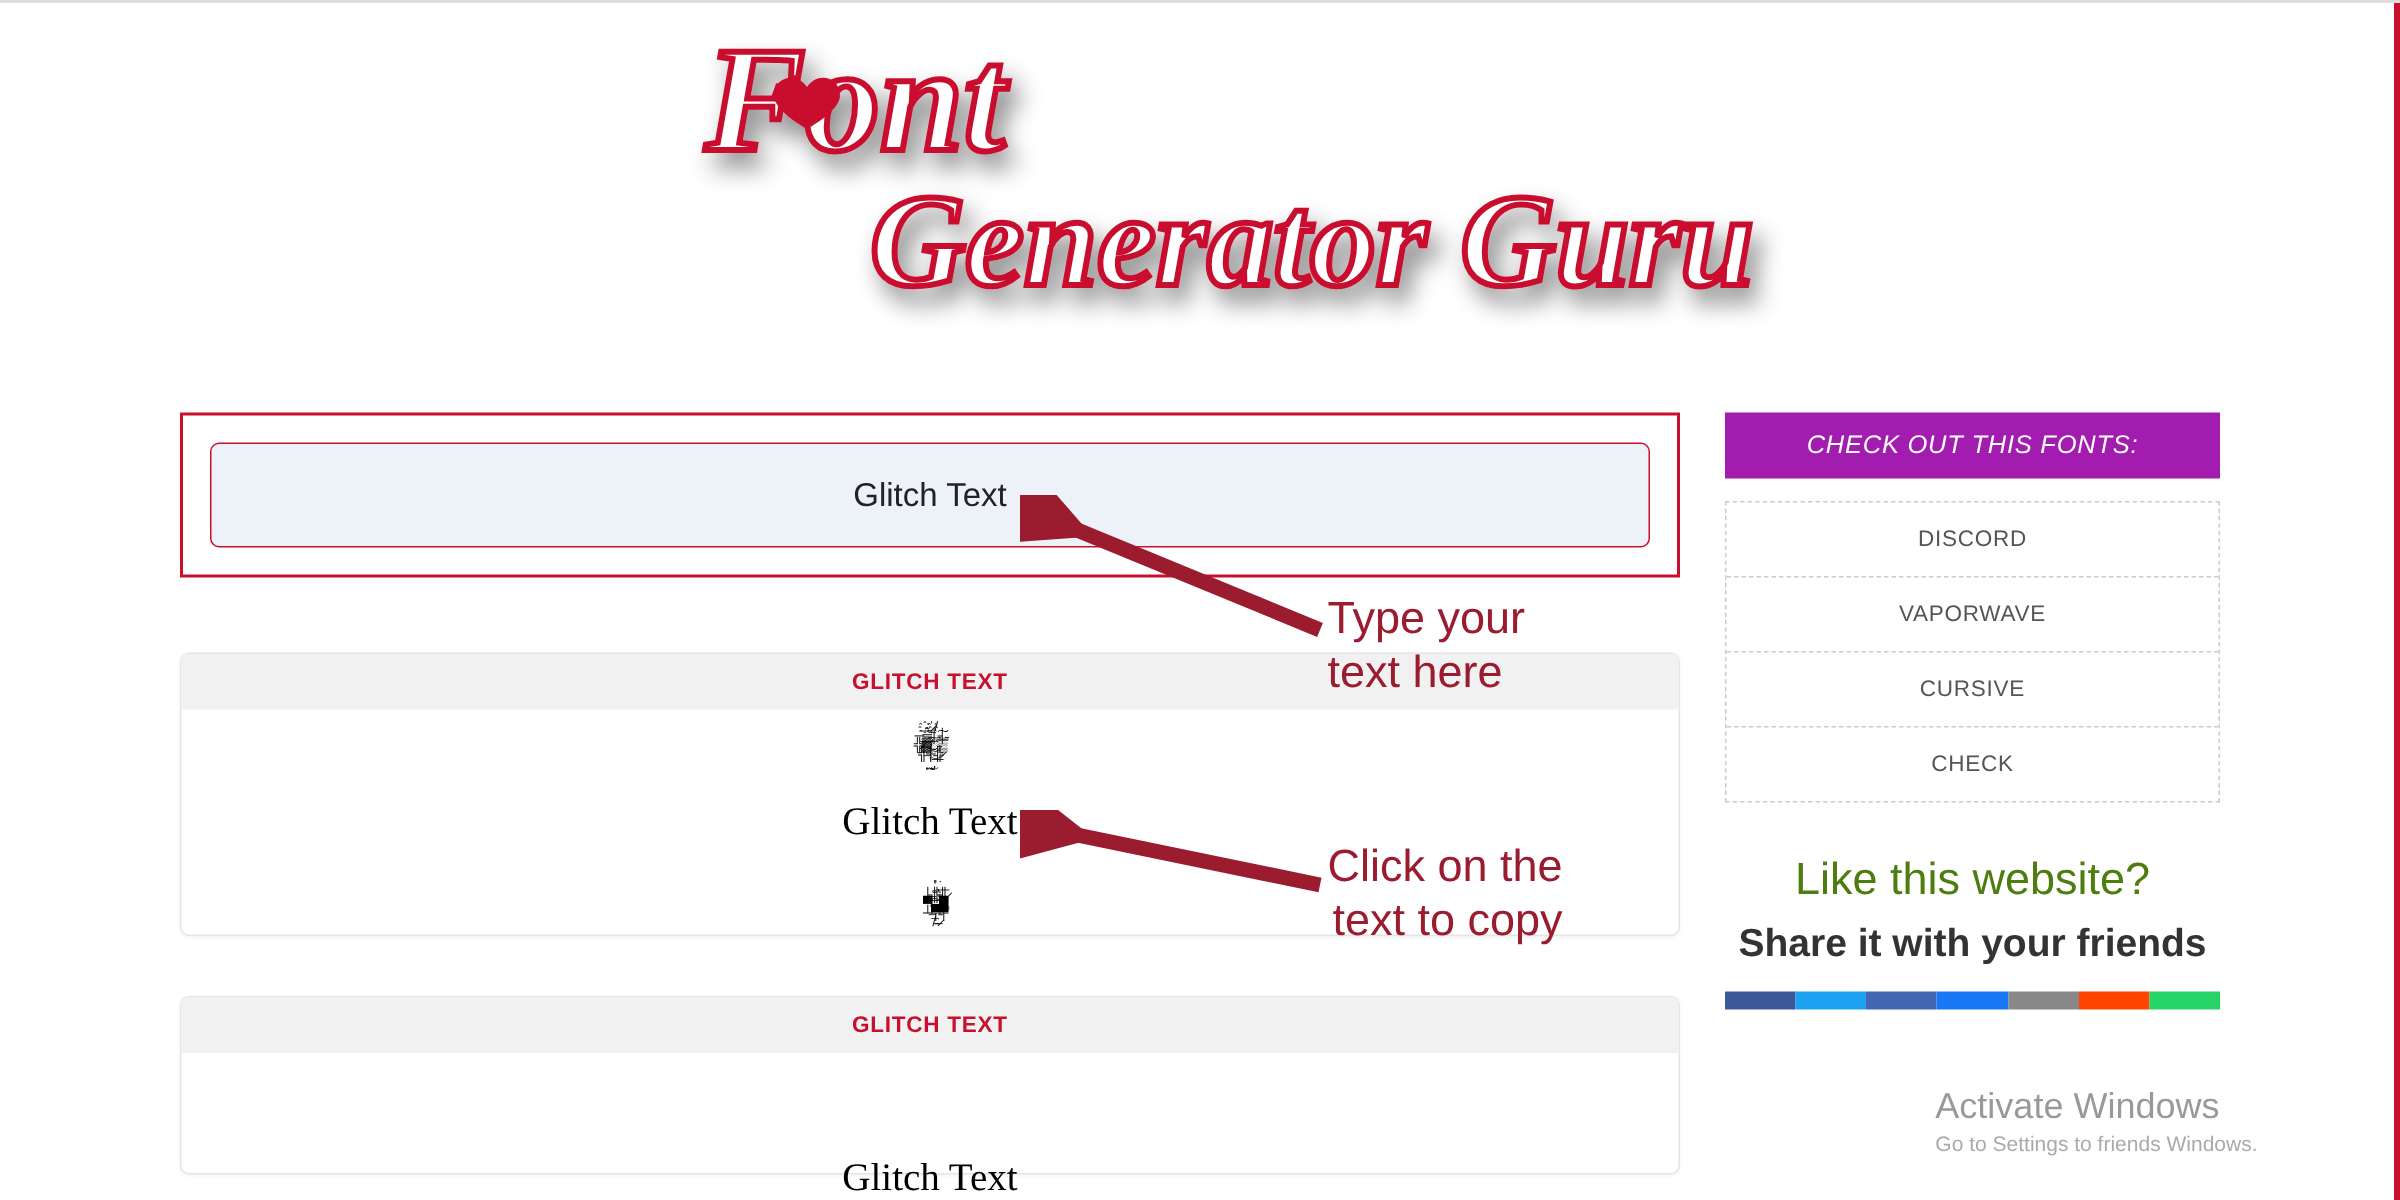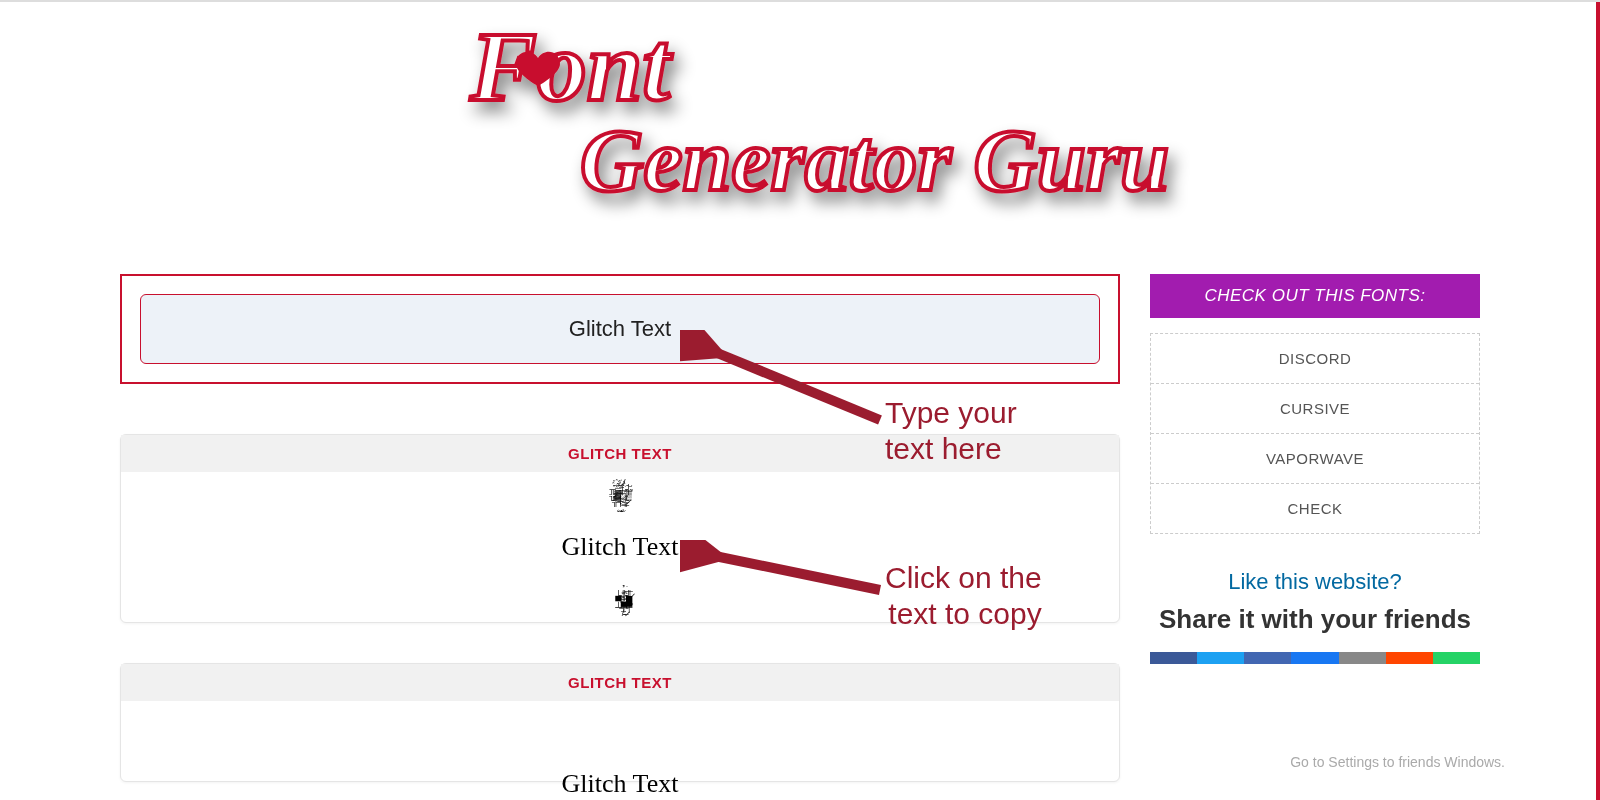--- a/index.html
+++ b/index.html
@@ -20,21 +20,21 @@
 .result-body { height: 150px; display: flex; align-items: center; justify-content: center; position: relative; cursor: pointer; }
 .glitch-text { font-size: 26px; color: #000; position: relative; font-family: Georgia, serif; }
 .glitch-over { position: absolute; font-size: 9px; line-height: 6px; color: #000; letter-spacing: -1px; white-space: pre; }
 
 .sidebar-title-bar { background: #a21caf; color: #fff; text-align: center; padding: 12px; font-style: italic; font-size: 17px; letter-spacing: 0.5px; }
 .font-links { border: 1px dashed #ccc; margin-top: 15px; }
 .font-link { border-bottom: 1px dashed #ccc; padding: 16px; text-align: center; color: #555; font-size: 15px; cursor: pointer; letter-spacing: 0.5px; }
 .font-link:last-child { border-bottom: none; }
 
 .share-box { margin-top: 35px; text-align: center; }
-.share-line1 { font-size: 22px; color: #0369a1; margin-bottom: 8px; }
+.share-line1 { font-size: 30px; color: #4d7c0f; margin-bottom: 8px; }
 .share-line2 { font-size: 26px; color: #333; font-weight: bold; line-height: 1.3; }
 .social-row { display: flex; margin-top: 15px; }
 .social-btn { flex: 1; height: 12px; }
 
 .annot { position: absolute; color: #9b1c2f; font-weight: normal; font-size: 30px; line-height: 1.2; z-index: 50; pointer-events: none; }
 .arrow-svg { position: absolute; z-index: 49; pointer-events: none; }
 
 .watermark { position: absolute; right: 95px; bottom: 30px; color: #aaa; font-size: 14px; text-align: left; z-index: 5; }
 .watermark .wtitle { font-size: 24px; color: #999; margin-bottom: 2px; }
 
@@ -84,22 +84,22 @@
         <span class="glitch-text" style="transform:translateY(18px);">Glitch Text</span>
       </div>
     </div>
 
   </div>
 
   <div class="side-col">
     <div class="sidebar-title-bar">CHECK OUT THIS FONTS:</div>
     <div class="font-links">
       <div class="font-link">DISCORD</div>
+      <div class="font-link">VAPORWAVE</div>
       <div class="font-link">CURSIVE</div>
-      <div class="font-link">VAPORWAVE</div>
       <div class="font-link">CHECK</div>
     </div>
 
     <div class="share-box">
       <div class="share-line1">Like this website?</div>
       <div class="share-line2">Share it with your friends</div>
       <div class="social-row" id="social-row">
           <div class="social-btn" style="background: rgb(59, 89, 152);"></div>
           <div class="social-btn" style="background: rgb(29, 161, 242);"></div>
           <div class="social-btn" style="background: rgb(66, 103, 178);"></div>
@@ -129,14 +129,15 @@
 <svg class="arrow-svg" style="top:540px; left:680px;" width="210" height="70">
   <defs>
       <marker id="ah2" markerWidth="12" markerHeight="12" refX="2" refY="6" orient="auto">
         <path d="M12,0 L0,6 L12,12 z" fill="#9b1c2f"></path>
       </marker>
     </defs>
   <line x1="200" y1="50" x2="30" y2="15" stroke="#9b1c2f" stroke-width="10" marker-end="url(#ah2)"></line>
 </svg>
 
 <div class="watermark">
+  <div class="wtitle">Activate Windows</div>
   <div>Go to Settings to friends Windows.</div>
 </div>
 
 </body></html>

